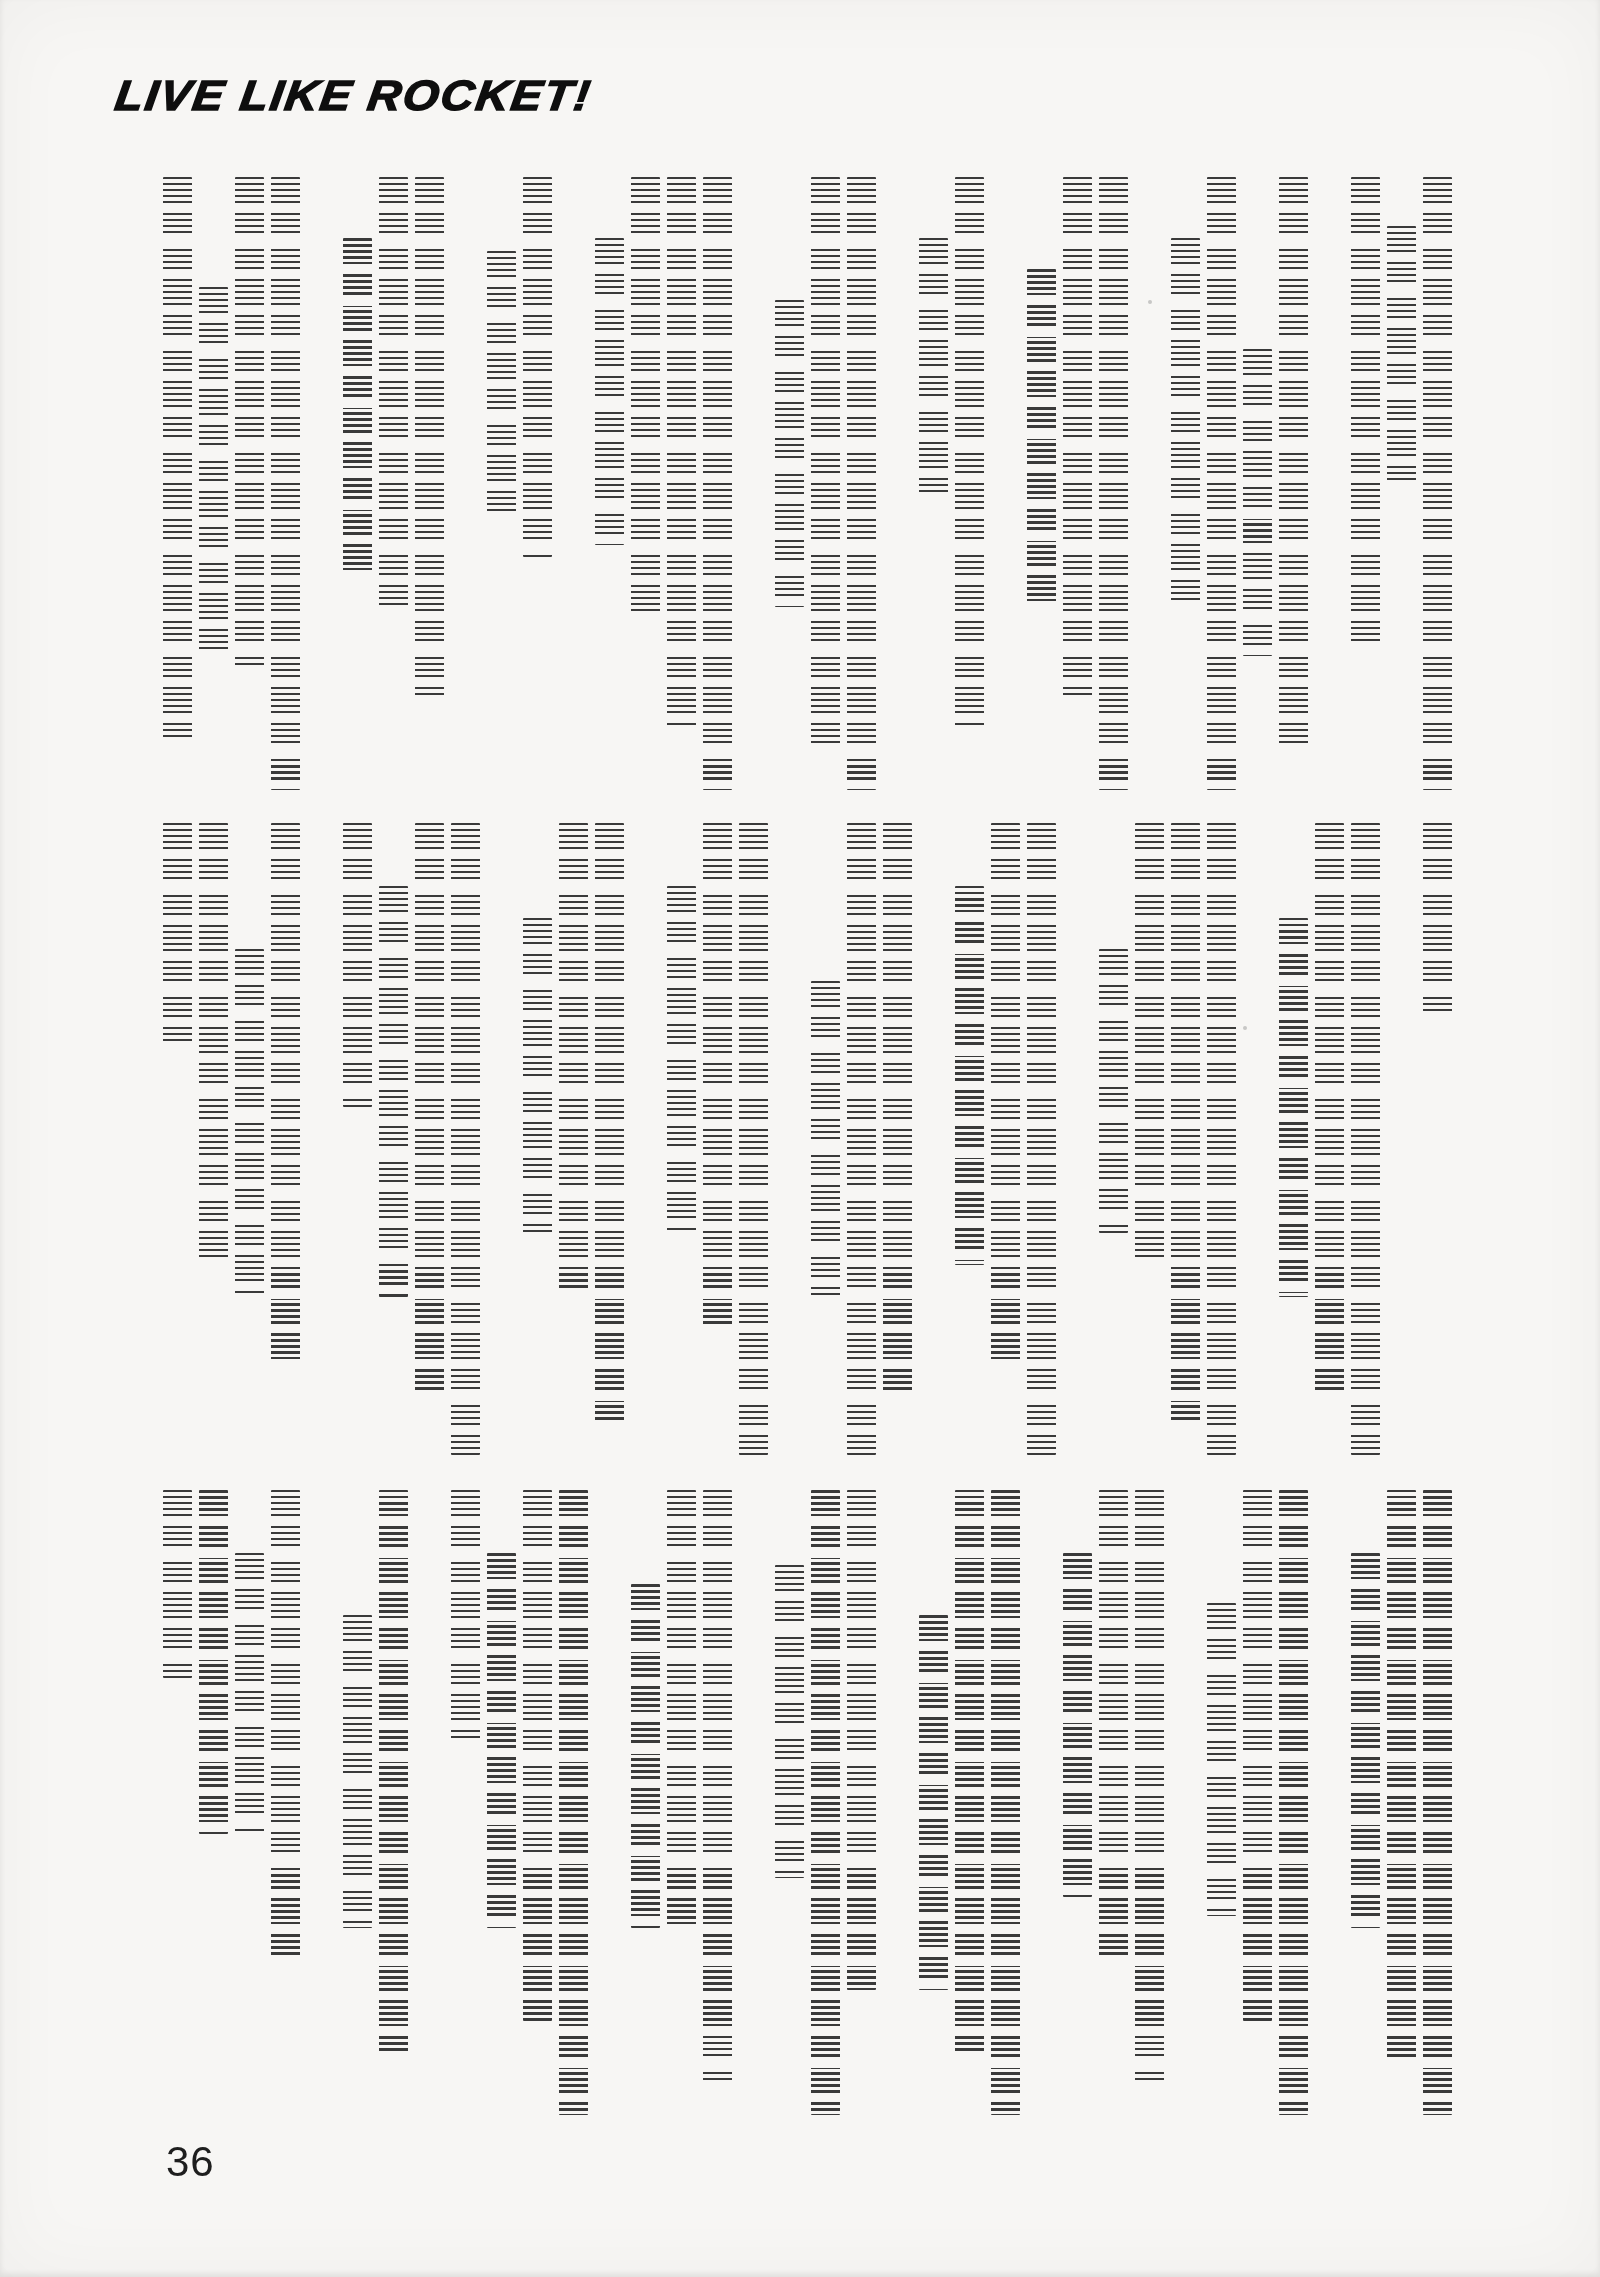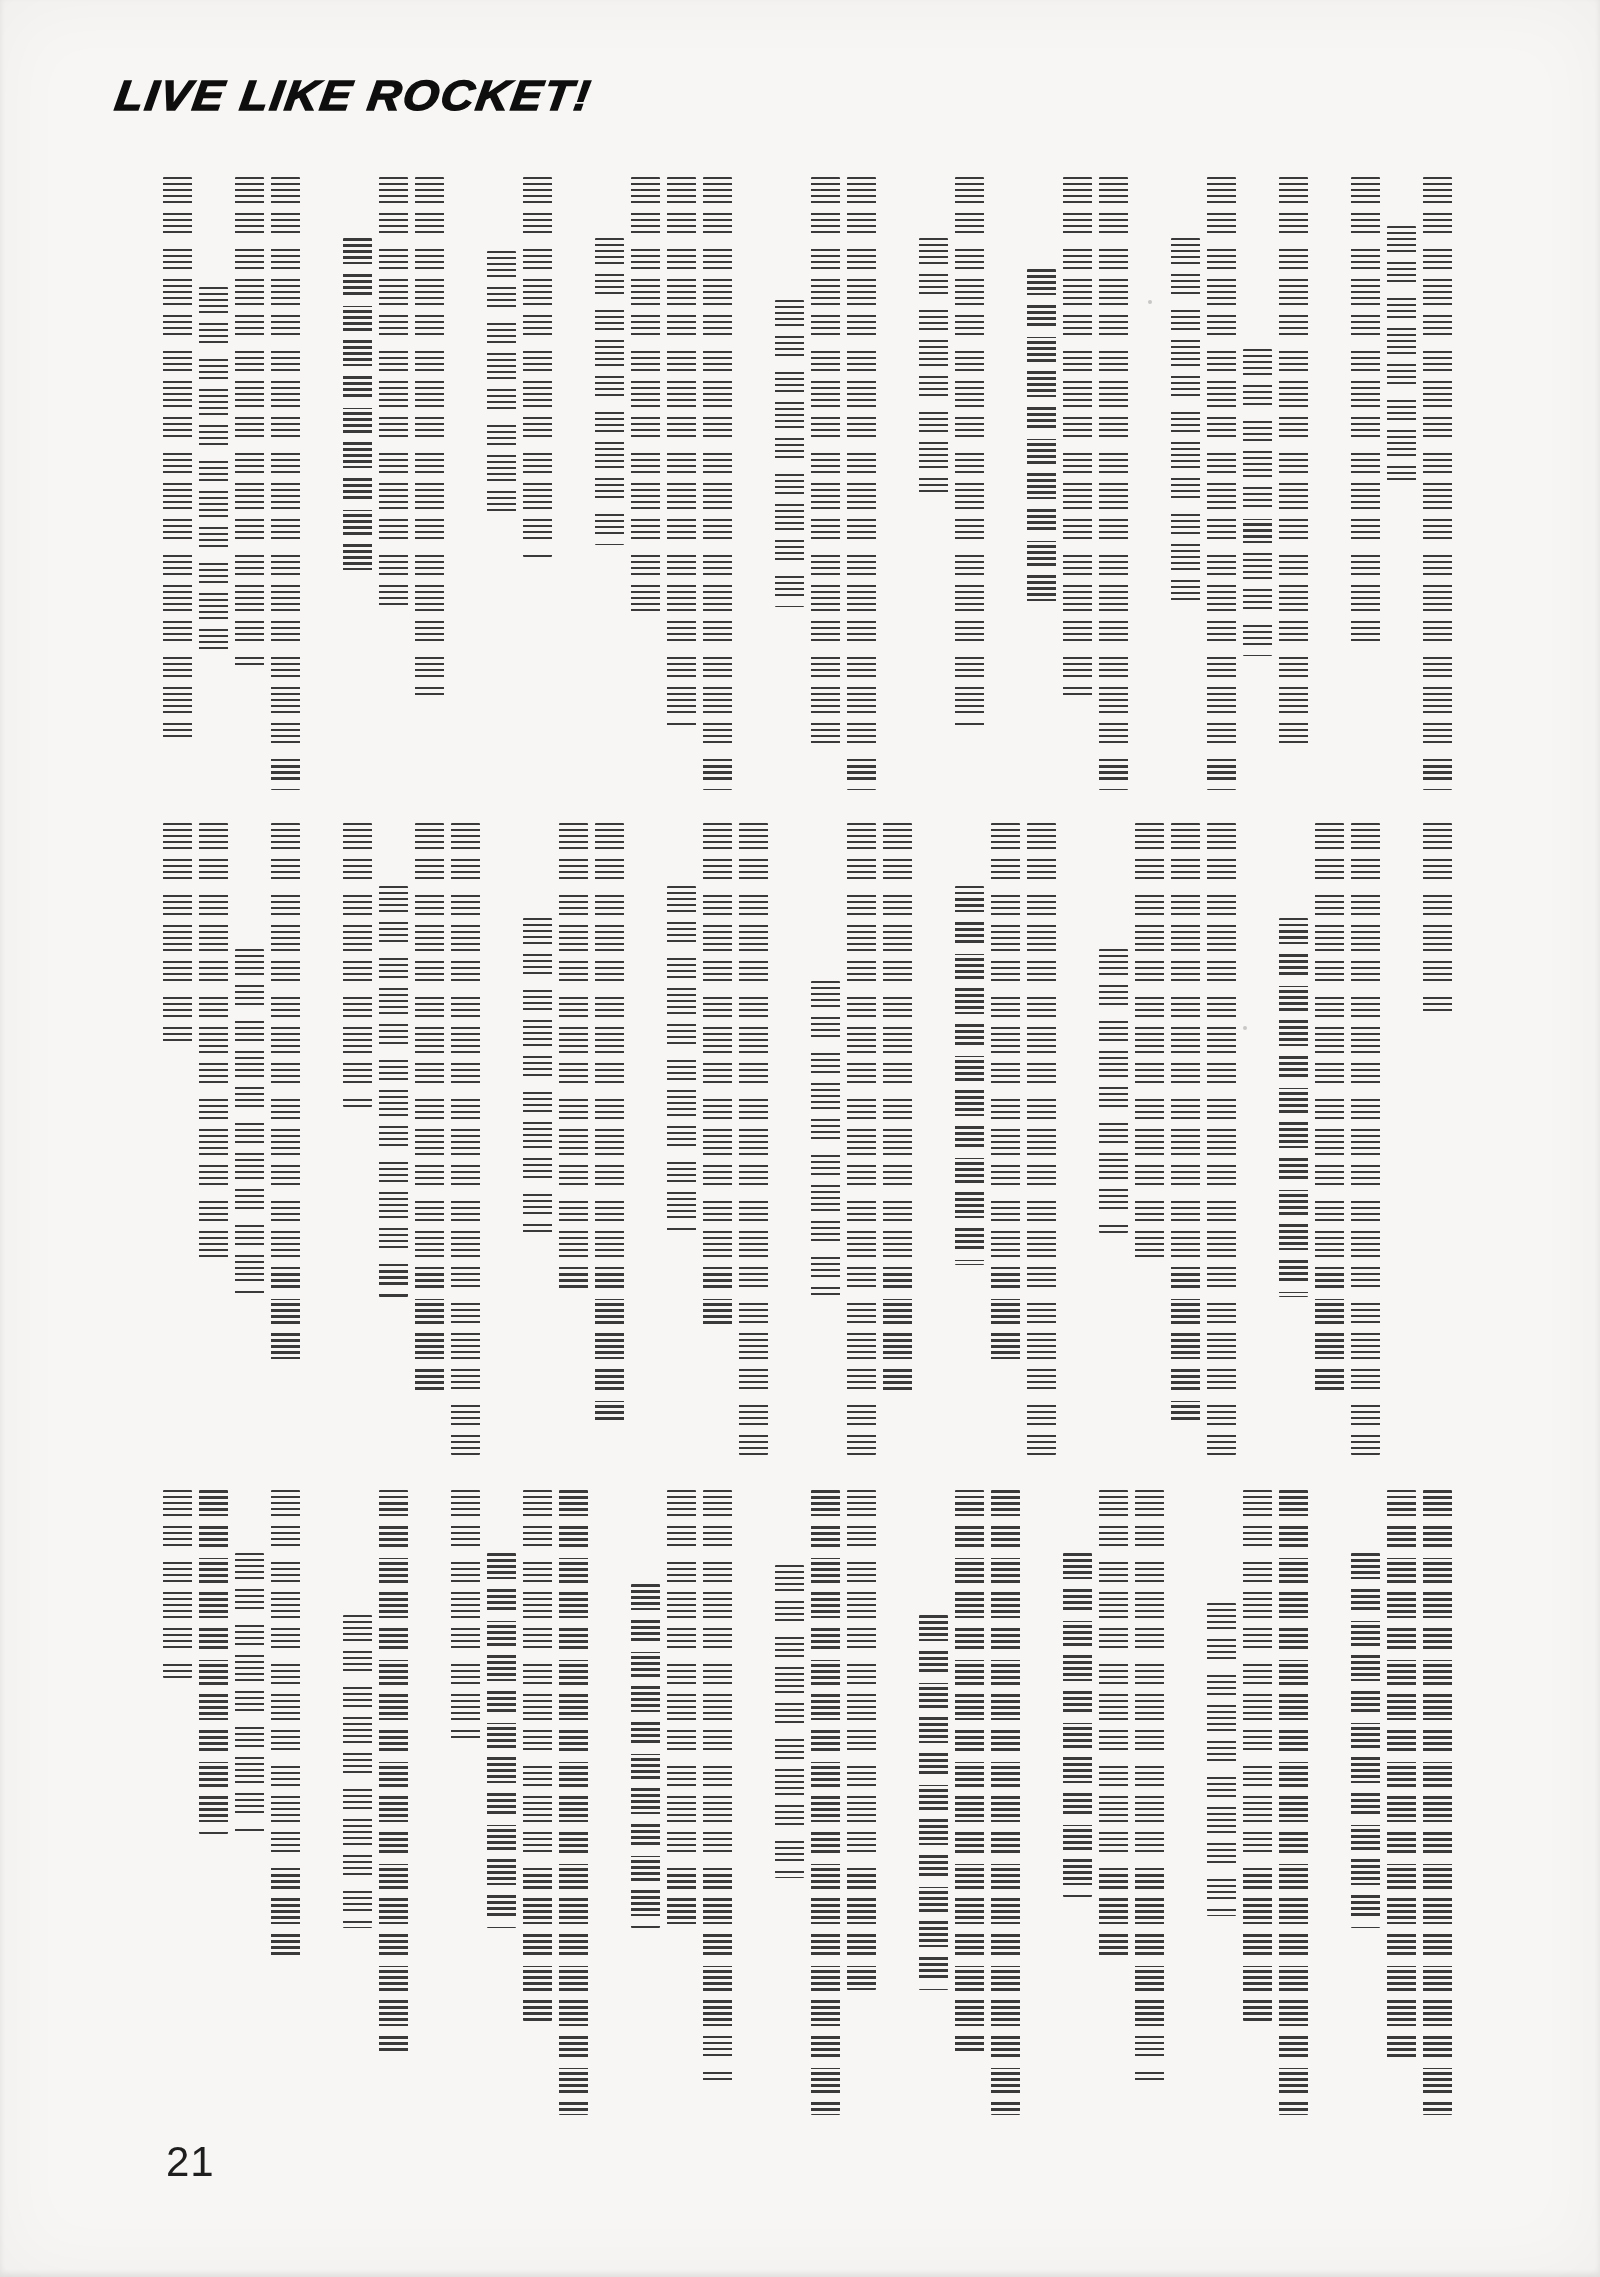--- a/index.html
+++ b/index.html
@@ -189,17 +189,17 @@
       <div class="col gap"></div>
       <div class="col" style="margin-top: 0px; height: 563px;"></div>
       <div class="col" style="margin-top: 125px; height: 313px;"></div>
       <div class="col gap"></div>
       <div class="col" style="margin-top: 0px; height: 469px;"></div>
       <div class="col" style="margin-top: 63px; height: 281px;"></div>
       <div class="col" style="margin-top: 0px; height: 344px;"></div>
       <div class="col" style="margin-top: 0px; height: 188px;"></div>
     </div>
 
-  <div class="page-number">21</div>
+  <div class="page-number">36</div>
 
   <div class="speck" style="left:1148px; top:300px;"></div>
   <div class="speck" style="left:1243px; top:1026px;"></div>
 </div>
 
 </body></html>

